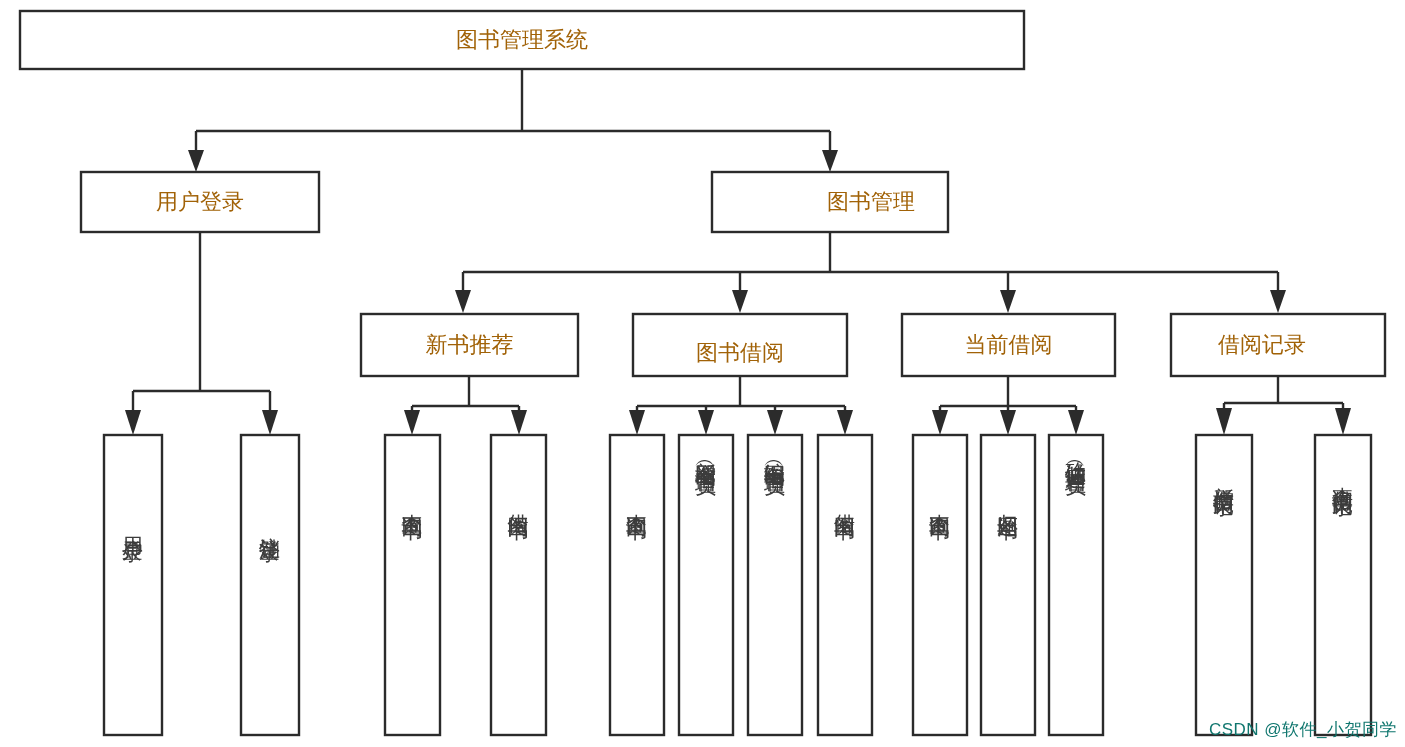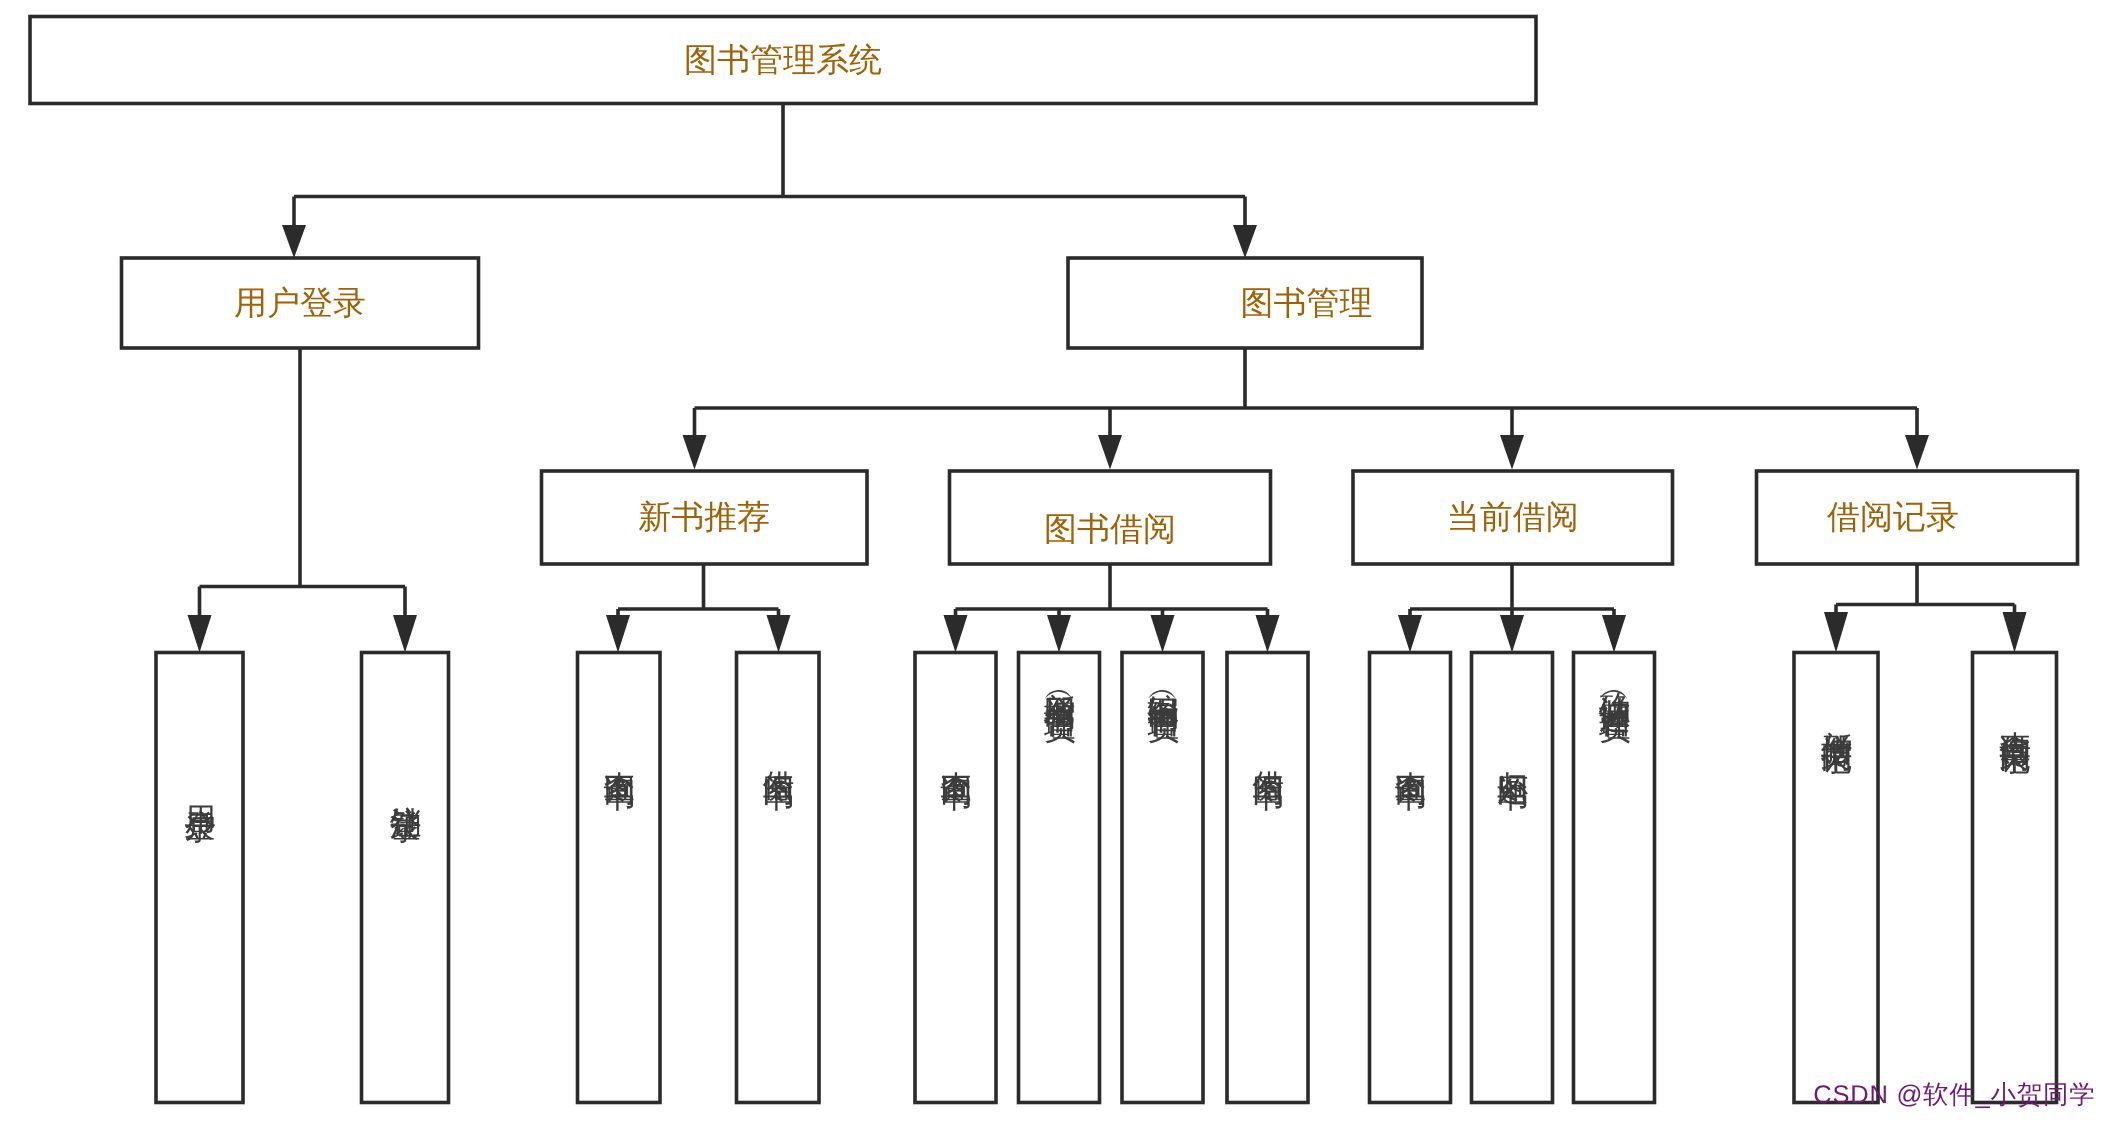--- a/index.html
+++ b/index.html
@@ -70,21 +70,21 @@
     font-size: 22px;
     color: #a16207;
     white-space: nowrap;
   }
   #watermark {
     position: absolute;
     right: 8px;
     bottom: 6px;
     font-family: "Liberation Sans", "DejaVu Sans", sans-serif;
     font-size: 17px;
-    color: #701a75;
+    color: #0f766e;
     letter-spacing: 0.5px;
     white-space: nowrap;
     pointer-events: none;
   }
 </style>
 </head>
 <body>
 
 <div id="diagram-root">
 

